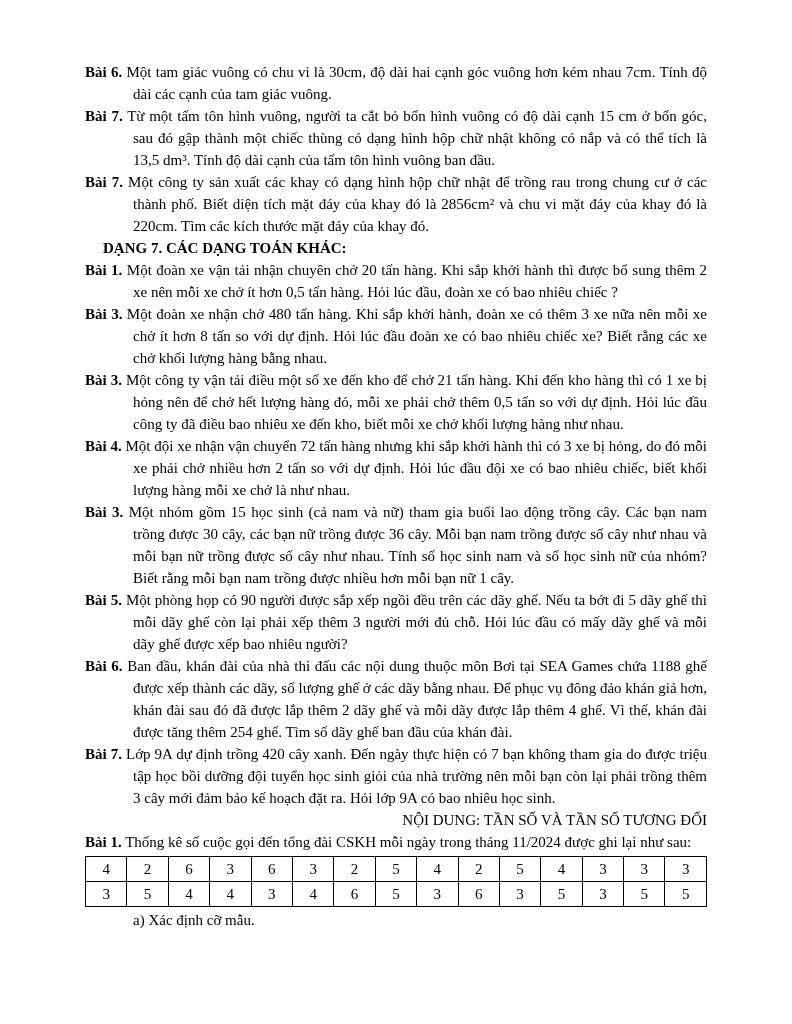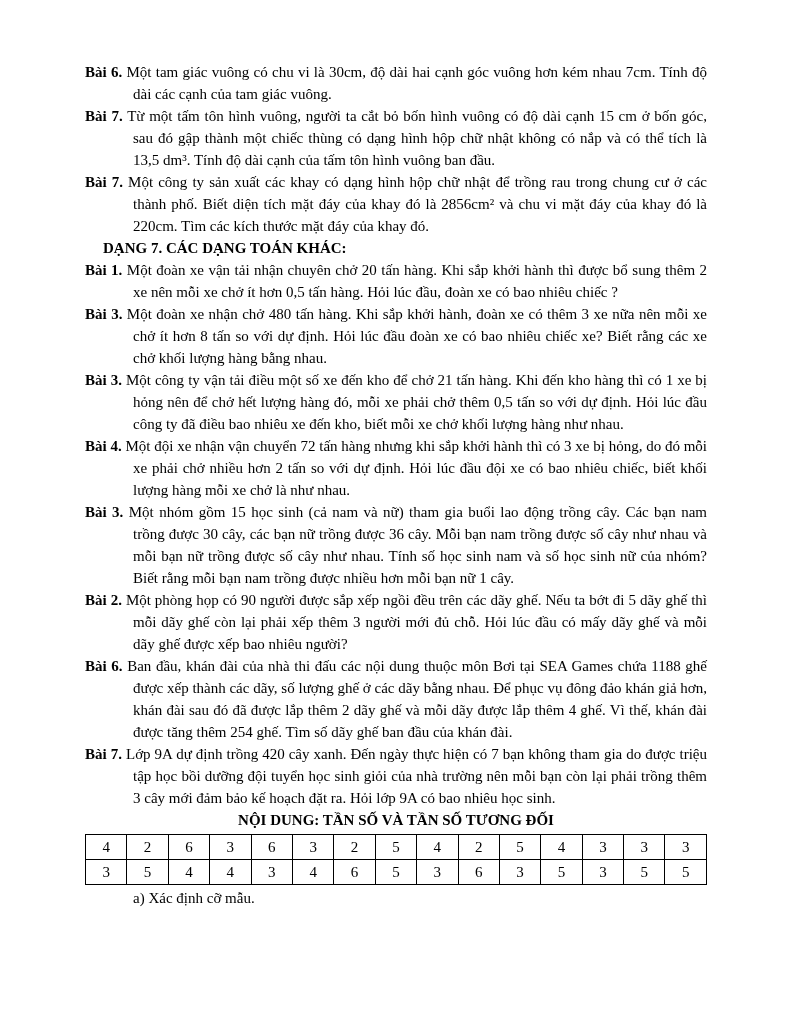--- a/index.html
+++ b/index.html
@@ -24,22 +24,22 @@
     text-align: justify;
     padding-left: 48px;
     text-indent: -48px;
   }
   .ex-label { font-weight: bold; }
   .section-heading {
     font-weight: bold;
     padding-left: 18px;
   }
   .center-heading {
-    font-weight: bold;
-    text-align: center;
+    font-weight: normal;
+    text-align: right;
   }
   table.data-table {
     width: 100%;
     border-collapse: collapse;
     margin: 3px 0 2px 0;
     table-layout: fixed;
   }
   table.data-table td {
     border: 1px solid #000000;
     text-align: center;
@@ -90,34 +90,38 @@
   </div>
   <div class="exercise">
     <span class="ex-label">Bài 4.</span>
     <span>Một đội xe nhận vận chuyển 72 tấn hàng nhưng khi sắp khởi hành thì có 3 xe bị hỏng, do đó mỗi xe phải chở nhiều hơn 2 tấn so với dự định. Hỏi lúc đầu đội xe có bao nhiêu chiếc, biết khối lượng hàng mỗi xe chở là như nhau.</span>
   </div>
   <div class="exercise">
     <span class="ex-label">Bài 3.</span>
     <span>Một nhóm gồm 15 học sinh (cả nam và nữ) tham gia buổi lao động trồng cây. Các bạn nam trồng được 30 cây, các bạn nữ trồng được 36 cây. Mỗi bạn nam trồng được số cây như nhau và mỗi bạn nữ trồng được số cây như nhau. Tính số học sinh nam và số học sinh nữ của nhóm? Biết rằng mỗi bạn nam trồng được nhiều hơn mỗi bạn nữ 1 cây.</span>
   </div>
   <div class="exercise">
-    <span class="ex-label">Bài 2.</span>
+    <span class="ex-label">Bài 5.</span>
     <span>Một phòng họp có 90 người được sắp xếp ngồi đều trên các dãy ghế. Nếu ta bớt đi 5 dãy ghế thì mỗi dãy ghế còn lại phải xếp thêm 3 người mới đủ chỗ. Hỏi lúc đầu có mấy dãy ghế và mỗi dãy ghế được xếp bao nhiêu người?</span>
   </div>
   <div class="exercise">
     <span class="ex-label">Bài 6.</span>
     <span>Ban đầu, khán đài của nhà thi đấu các nội dung thuộc môn Bơi tại SEA Games chứa 1188 ghế được xếp thành các dãy, số lượng ghế ở các dãy bằng nhau. Để phục vụ đông đảo khán giả hơn, khán đài sau đó đã được lắp thêm 2 dãy ghế và mỗi dãy được lắp thêm 4 ghế. Vì thế, khán đài được tăng thêm 254 ghế. Tìm số dãy ghế ban đầu của khán đài.</span>
   </div>
   <div class="exercise">
     <span class="ex-label">Bài 7.</span>
     <span>Lớp 9A dự định trồng 420 cây xanh. Đến ngày thực hiện có 7 bạn không tham gia do được triệu tập học bồi dưỡng đội tuyển học sinh giỏi của nhà trường nên mỗi bạn còn lại phải trồng thêm 3 cây mới đảm bảo kế hoạch đặt ra. Hỏi lớp 9A có bao nhiêu học sinh.</span>
   </div>
 
   <div class="center-heading">NỘI DUNG:  TẦN SỐ VÀ TẦN SỐ TƯƠNG ĐỐI</div>
 
+  <div class="exercise">
+    <span class="ex-label">Bài 1.</span>
+    <span>Thống kê số cuộc gọi đến tổng đài CSKH mỗi ngày trong tháng 11/2024 được ghi lại như sau:</span>
+  </div>
 
   <table class="data-table">
     <tbody>
       <tr>
         <td>4</td>
         <td>2</td>
         <td>6</td>
         <td>3</td>
         <td>6</td>
         <td>3</td>

